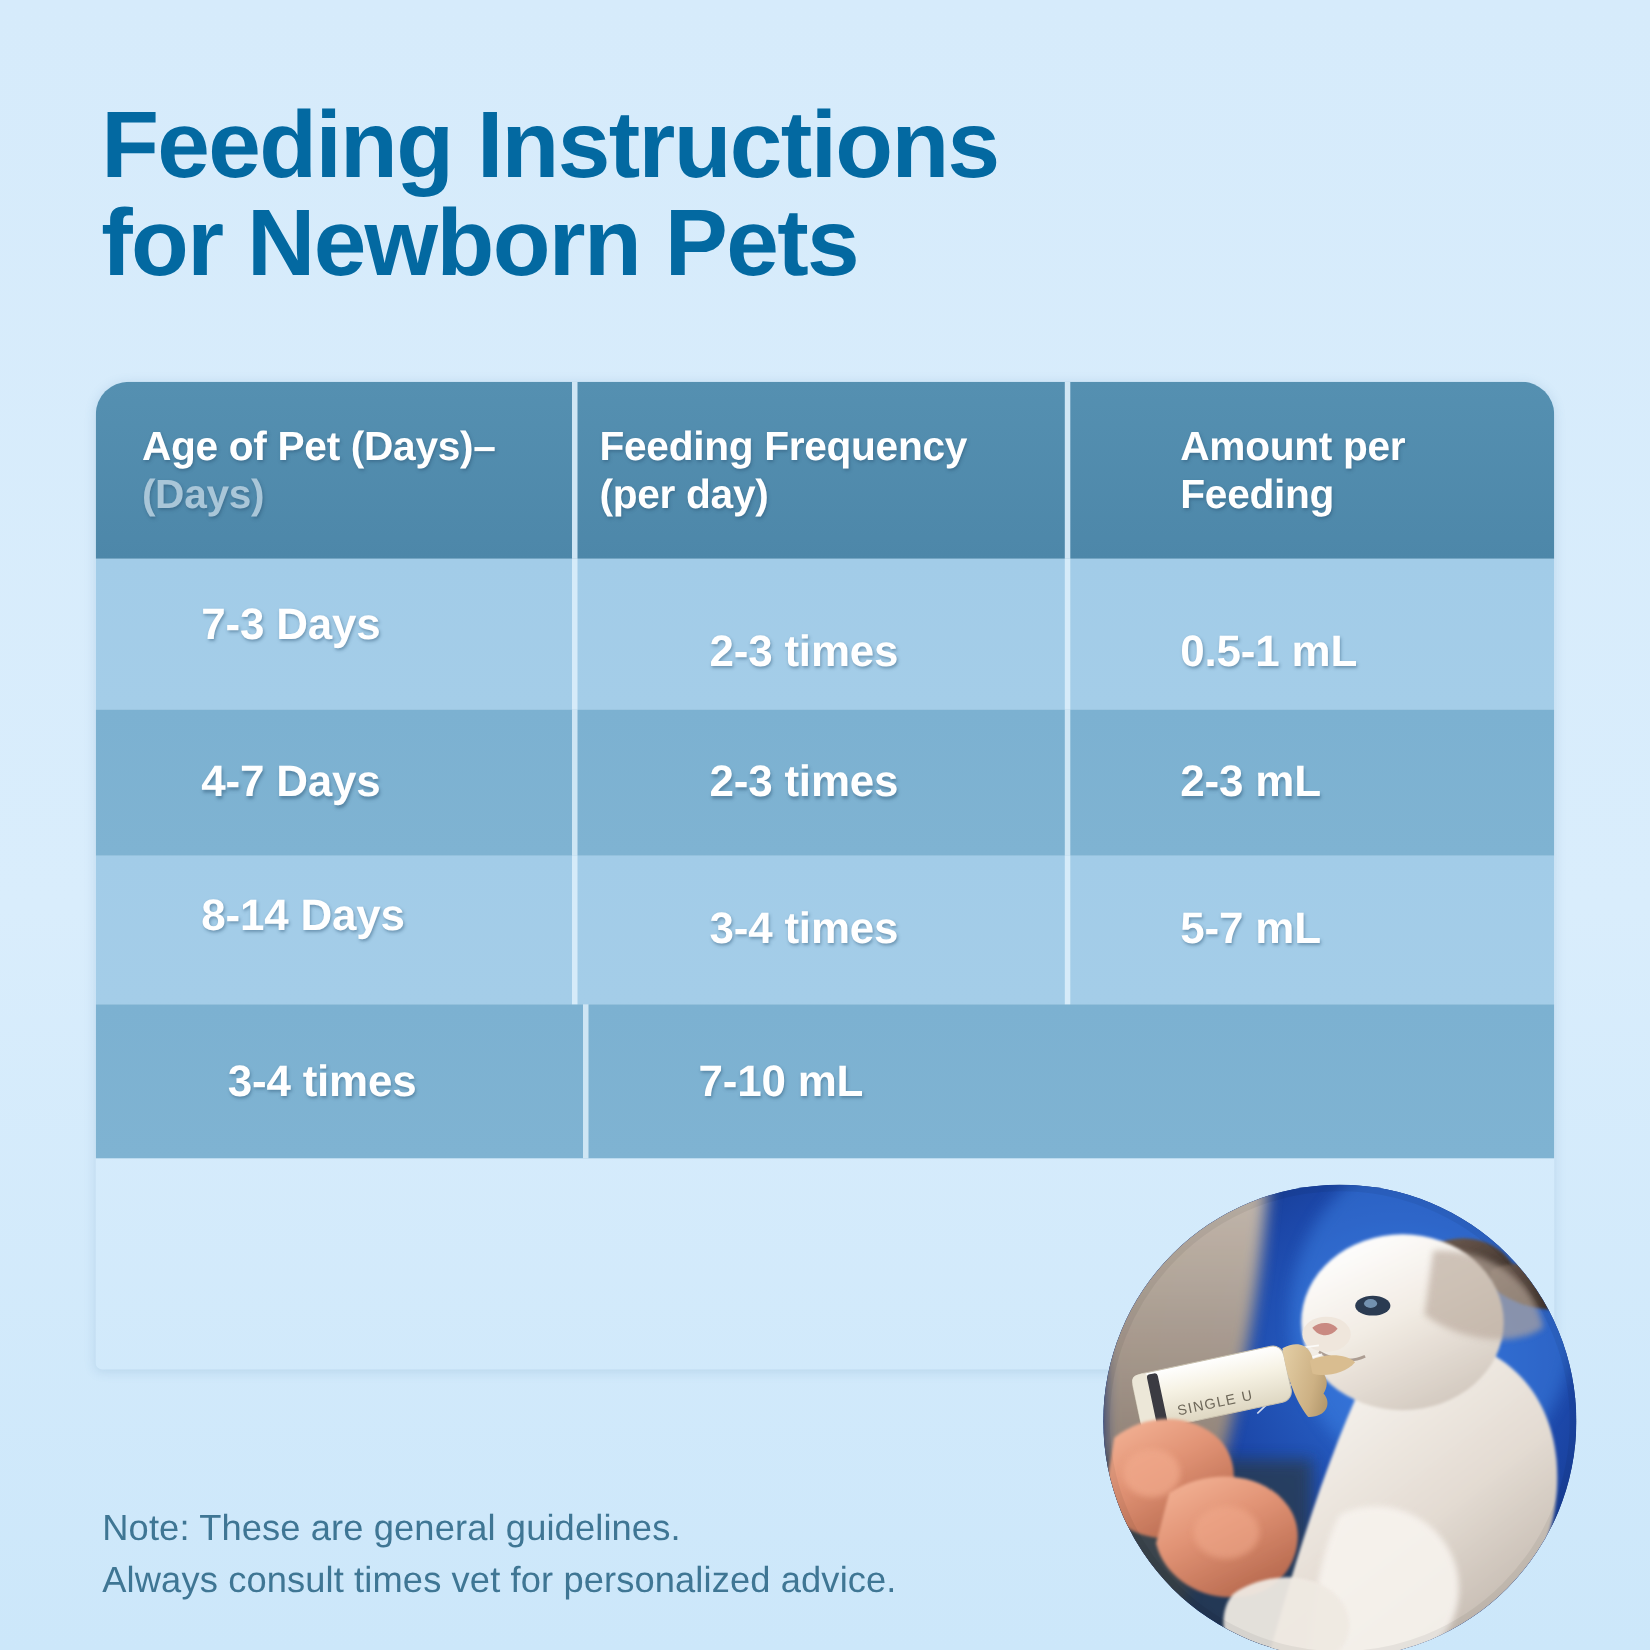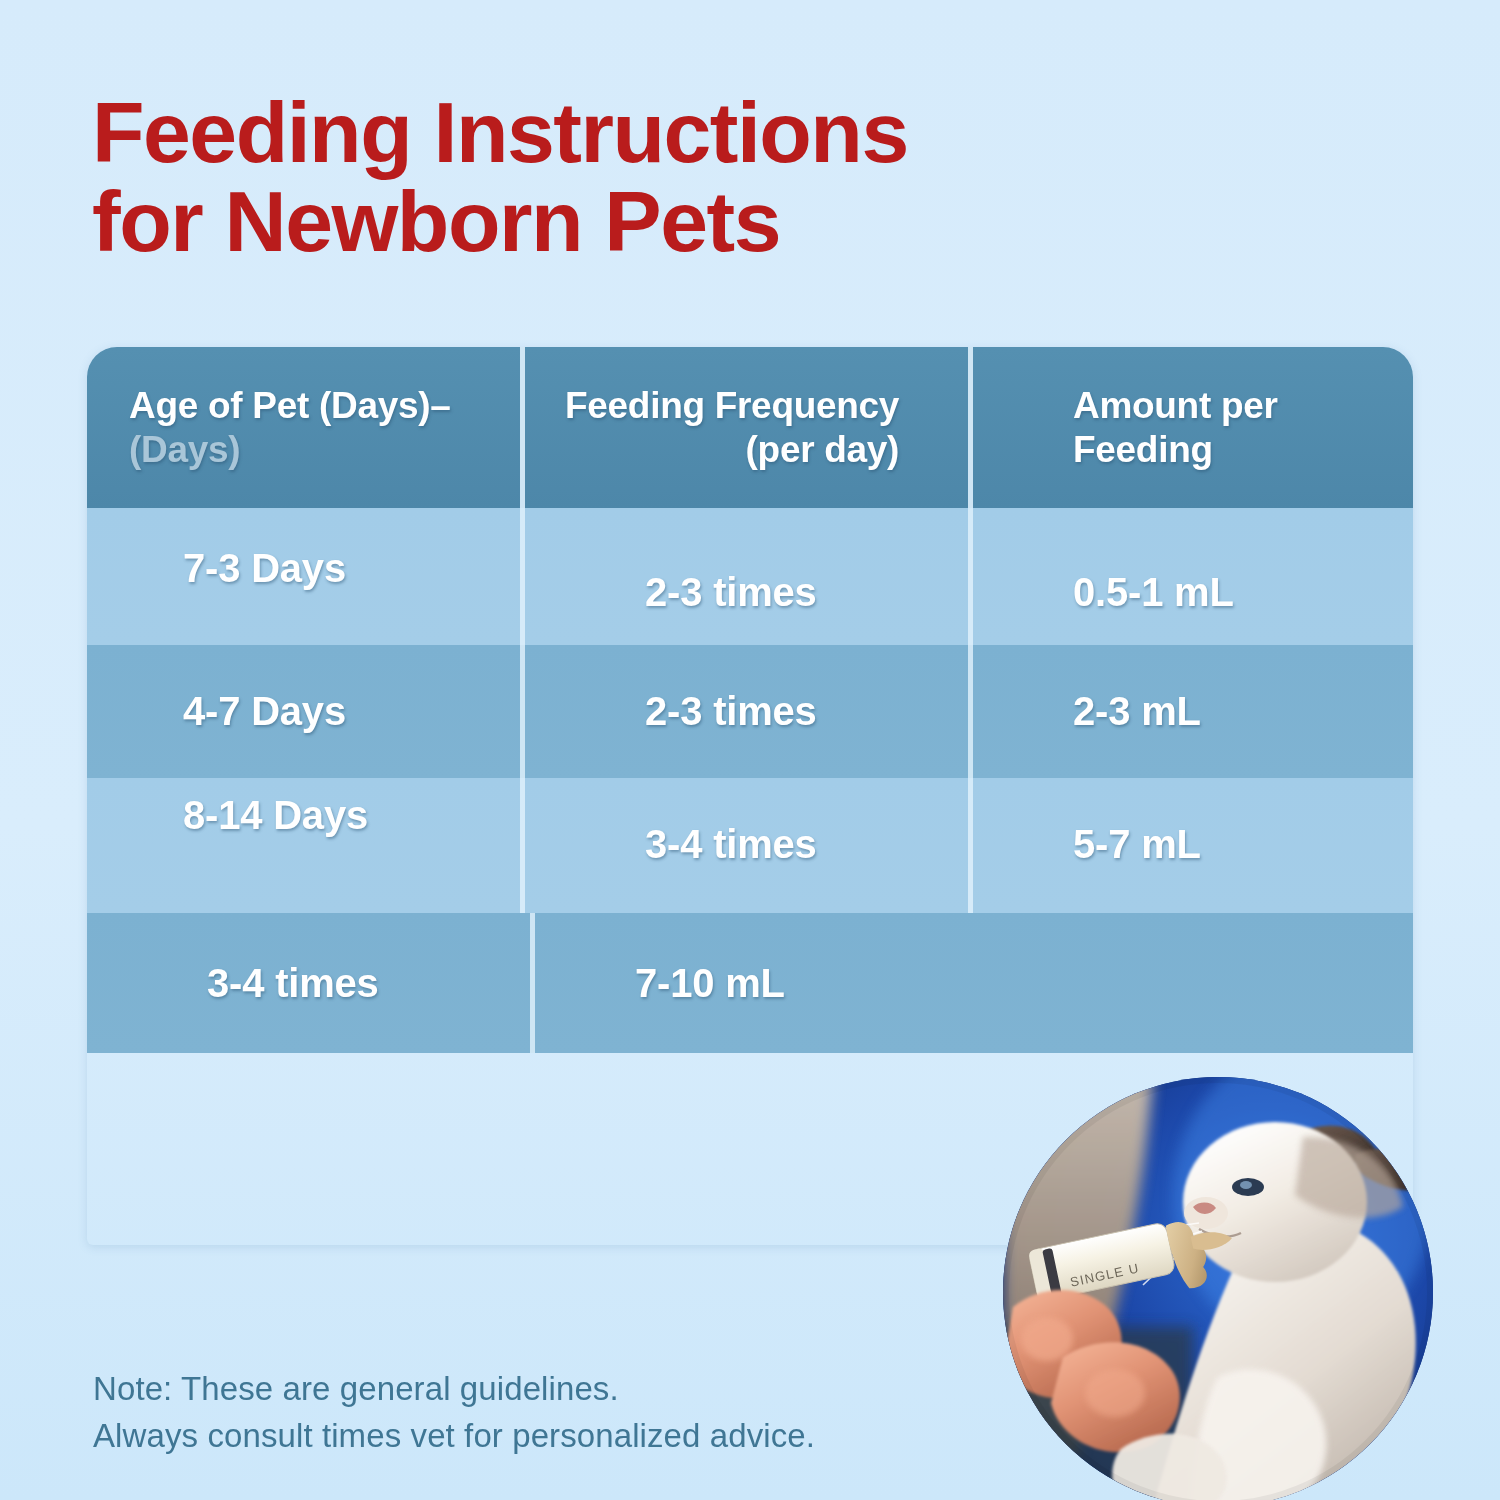--- a/index.html
+++ b/index.html
@@ -33,21 +33,21 @@
   
   .title {
     position: absolute;
     left: 92px;
     top: 88px;
     width: 1120px;
     font-size: 86px;
     line-height: 1.04;
     font-weight: 700;
     letter-spacing: -1.5px;
-    color: #b91c1c;
+    color: #0369a1;
     font-family: "Liberation Sans", sans-serif;
   }
   .title .line { display: block; }
 
   
   .table-wrap {
     position: absolute;
     left: 87px;
     top: 347px;
     width: 1326px;
@@ -93,21 +93,21 @@
     background: linear-gradient(180deg, #5590b1 0%, #4d87a9 100%);
   }
   .thead .tcell {
     font-size: 37px;
     font-weight: 700;
     line-height: 1.18;
     letter-spacing: -0.3px;
     align-items: center;
   }
   .thead .tcell.c1 { padding-left: 42px; }
-  .thead .tcell.c2 { padding-left: 40px; text-align: right; }
+  .thead .tcell.c2 { padding-left: 20px; }
   .thead .tcell.c3 { padding-left: 100px; }
   .thead .tcell.c1::after,
   .thead .tcell.c2::after { background: rgba(222,240,252,0.9); }
 
   .hdr-sub { color: #a9c6d8; }
 
   
   .trow.light { background: linear-gradient(180deg, #a2cce8 0%, #a4cde8 100%); }
   .trow.dark  { background: linear-gradient(180deg, #7cb1d1 0%, #7fb3d2 100%); }
 
@@ -129,21 +129,21 @@
   .tbody .tcell.c2 { padding-left: 120px; }
   .tbody .tcell.c3 { padding-left: 100px; }
 
   
   .trow.r1 .tcell.c1 { align-items: flex-start; padding-top: 38px; }
   .trow.r1 .tcell.c2,
   .trow.r1 .tcell.c3 { align-items: flex-start; padding-top: 62px; }
 
   .trow.r2 .tcell { align-items: center; }
 
-  .trow.r3 .tcell.c1 { align-items: flex-start; padding-top: 15px; }
+  .trow.r3 .tcell.c1 { align-items: flex-start; padding-top: 32px; }
   .trow.r3 .tcell.c2,
   .trow.r3 .tcell.c3 { align-items: flex-start; padding-top: 44px; }
 
   .trow.r4 .tcell { align-items: center; }
 
   
   .note {
     position: absolute;
     left: 93px;
     top: 1366px;

